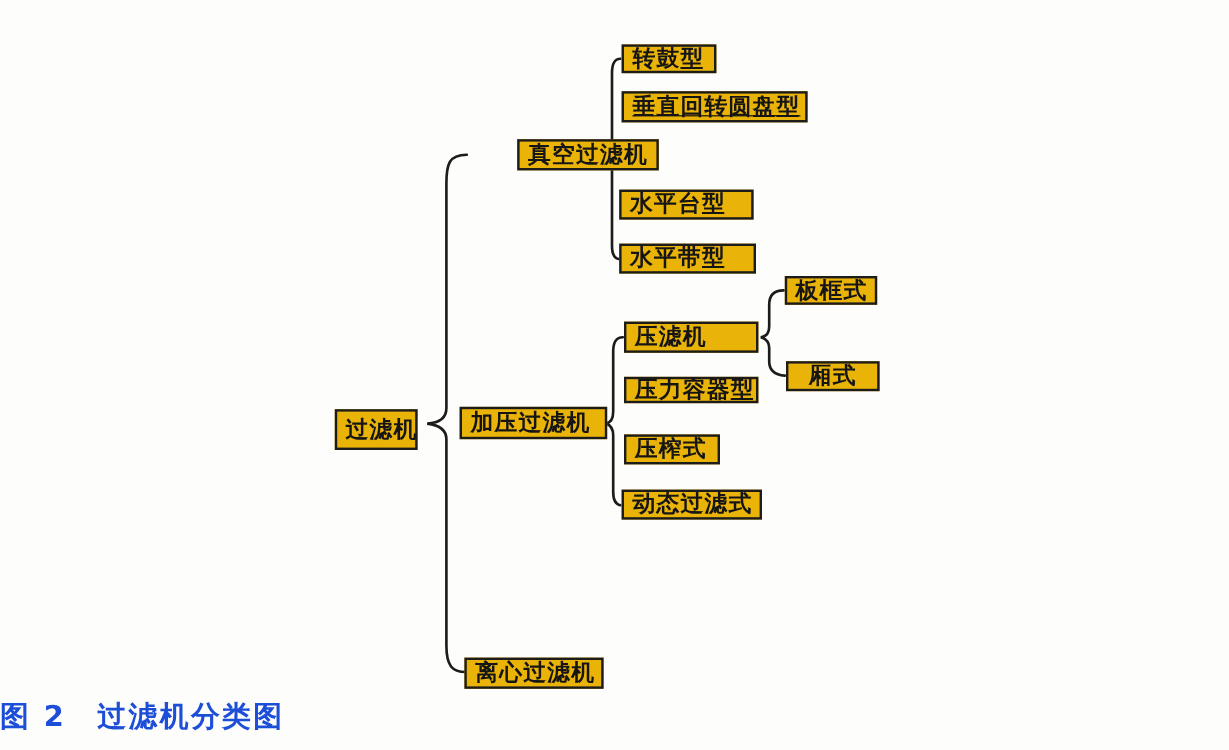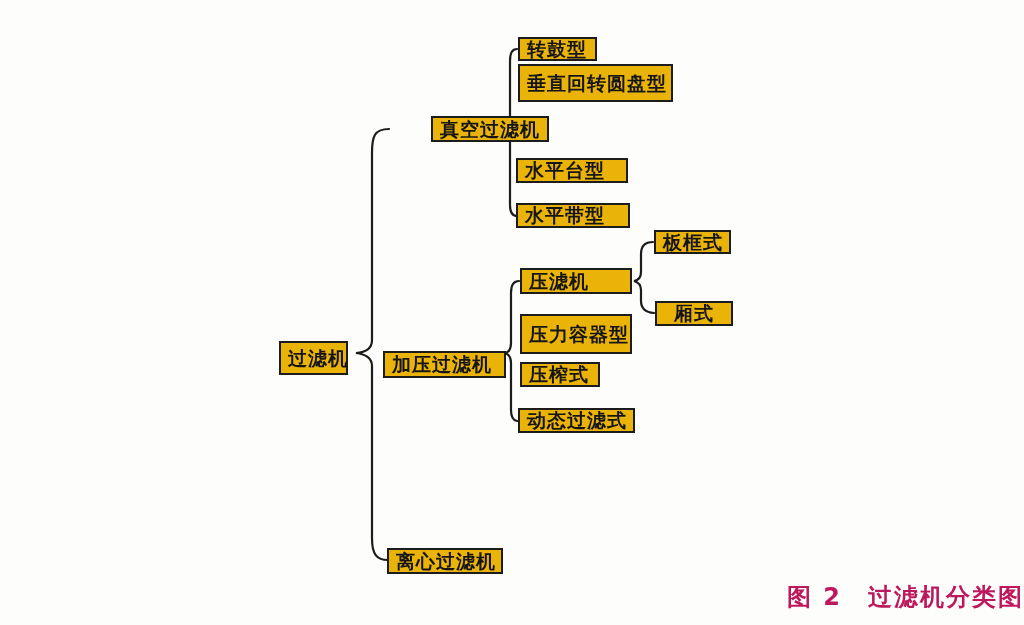--- a/index.html
+++ b/index.html
@@ -45,25 +45,25 @@
   }
   .node.center {
     justify-content: center;
     padding-left: 0;
   }
   #caption {
     position: absolute;
     left: 0;
     top: 581px;
     width: 1024px;
-    text-align: right;
+    text-align: left;
     font-weight: bold;
     font-size: 24px;
     letter-spacing: 2px;
-    color: #be185d;
+    color: #1d4ed8;
   }
   #caption .fig-label {
     margin-right: 26px;
   }
 </style>
 </head>
 <body>
 
 <div id="figure">
 
@@ -74,30 +74,30 @@
     <path d="M 517 49 Q 510 49 510 61 L 510 119 Q 510 128 504 129 Q 510 131 510 139 L 510 205 Q 510 216 517 216"></path>
 
     <path d="M 519 281 Q 511 281 511 293 L 511 343 Q 511 352 505 353 Q 511 355 511 363 L 511 410 Q 511 420 517 421"></path>
 
     <path d="M 653 242 Q 641 242 641 254 L 641 272 Q 641 280 634 281 Q 641 283 641 290 L 641 301 Q 641 312 654 313"></path>
   </svg>
 
   <div class="node" style="left:279px; top:341px; width:69px; height:34px;">过滤机</div>
 
   <div class="node" style="left:388px; top:116px; width:118px; height:26px;margin-left:43px;">真空过滤机</div>
-  <div class="node" style="left:383px; top:339px; width:123px; height:27px;margin-top:12px;">加压过滤机</div>
+  <div class="node" style="left:383px; top:339px; width:123px; height:27px;">加压过滤机</div>
   <div class="node" style="left:387px; top:548px; width:116px; height:26px;">离心过滤机</div>
 
   <div class="node" style="left:518px; top:37px; width:79px; height:24px;">转鼓型</div>
-  <div class="node" style="left:518px; top:64px; width:155px; height:38px;">垂直回转圆盘型</div>
+  <div class="node" style="left:518px; top:76px; width:155px; height:26px;text-decoration:underline;">垂直回转圆盘型</div>
   <div class="node" style="left:516px; top:158px; width:112px; height:25px;">水平台型</div>
   <div class="node" style="left:516px; top:203px; width:114px; height:25px;">水平带型</div>
 
   <div class="node" style="left:520px; top:268px; width:112px; height:26px;">压滤机</div>
-  <div class="node" style="left:520px; top:314px; width:112px; height:40px;text-align:center;">压力容器型</div>
+  <div class="node" style="left:520px; top:314px; width:112px; height:22px;text-align:center;">压力容器型</div>
   <div class="node" style="left:520px; top:362px; width:80px; height:25px;">压榨式</div>
   <div class="node" style="left:518px; top:408px; width:117px; height:25px;">动态过滤式</div>
 
   <div class="node" style="left:654px; top:230px; width:77px; height:24px;">板框式</div>
   <div class="node center" style="left:655px; top:301px; width:78px; height:25px;">厢式</div>
 
   <div id="caption">
     <span class="fig-label">图 2</span><span>过滤机分类图</span>
   </div>
 

